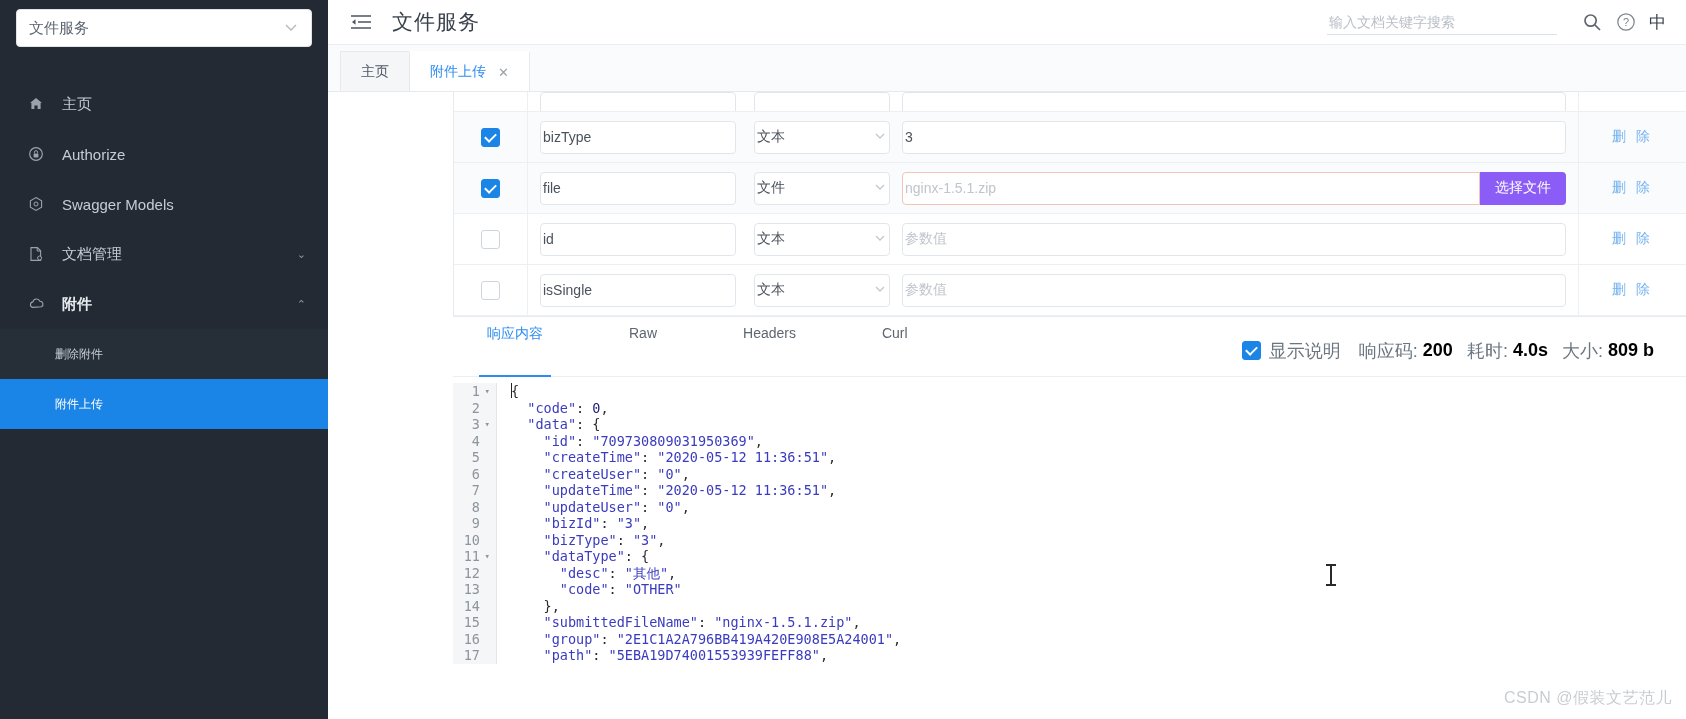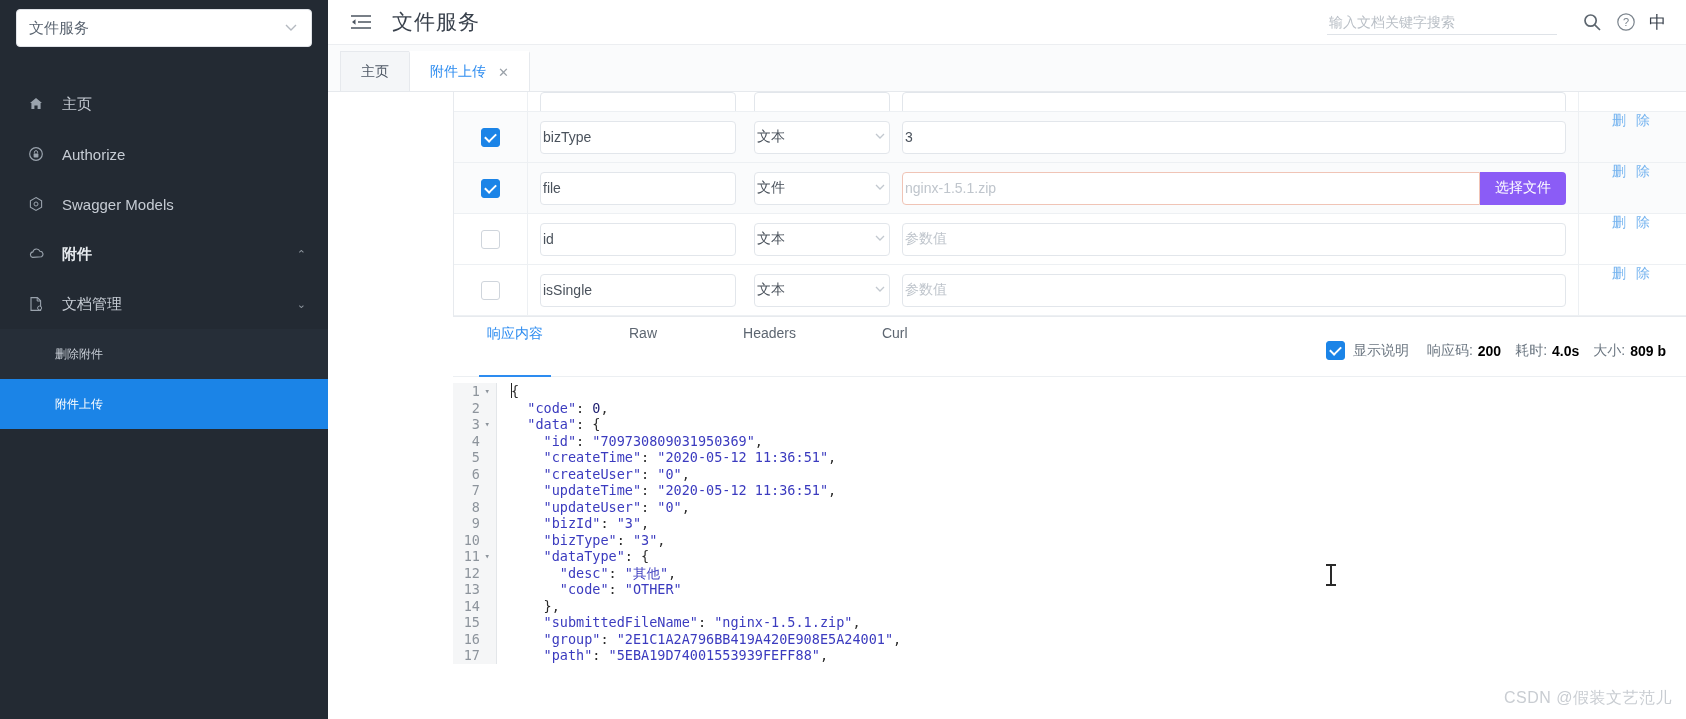--- a/index.html
+++ b/index.html
@@ -196,21 +196,21 @@
     width: 5px; height: 9px;
     border: solid #fff; border-width: 0 2px 2px 0;
     transform: rotate(45deg);
     margin-top: -2px;
   }
   .c-name { width: 220px; flex: 0 0 220px; padding: 0 12px; }
   .c-type { width: 148px; flex: 0 0 148px; padding: 0 6px; }
   .c-val  { flex: 1; padding: 0 12px 0 6px; min-width: 0; }
   .c-act  {
     width: 108px; flex: 0 0 108px;
-    display: flex; align-items: flex-start; justify-content: center;
+    display: flex; align-items: center; justify-content: center;
     border-left: 1px solid #edf0f3;
     align-self: stretch;
   }
   .fld {
     width: 100%; height: 33px;
     border: 1px solid #e2e6eb;
     border-radius: 4px;
     background: #fff;
     display: flex; align-items: center;
     padding: 0 2px;
@@ -256,22 +256,22 @@
   }
   .rtab.active { color: #2d8cf0; }
   .rtab.active:after {
     content: "";
     position: absolute; left: 14px; right: 14px; bottom: 0;
     height: 2px; background: #2d8cf0;
   }
   .rstatus {
     margin-left: auto;
     display: flex; align-items: center;
-    font-size: 14px; color: #5d6671;
-    padding-right: 6px;
+    font-size: 18px; color: #5d6671;
+    padding-right: 18px;
     white-space: nowrap;
   }
   .rstatus .cb { margin-right: 8px; }
   .rstatus .lbl { color: #6b7681; margin-right: 18px; }
   .rstatus .k { color: #6b7681; }
   .rstatus .v { color: #000000; font-weight: bold; margin: 0 14px 0 5px; }
 
   
   .codewrap {
     display: flex;
@@ -364,42 +364,42 @@
       </div>
 
       <div class="nav-item">
         <span class="ic">
           <svg width="16" height="16" viewBox="0 0 16 16">
               <path d="M8 1.6 L13.6 4.8 L13.6 11.2 L8 14.4 L2.4 11.2 L2.4 4.8 Z" fill="none" stroke="#9aa3ad" stroke-width="1.1"></path>
               <circle cx="8" cy="8" r="2" fill="none" stroke="#9aa3ad" stroke-width="1"></circle>
             </svg>
         </span>
         <span class="txt">Swagger Models</span>
-      </div>
-
-      <div class="nav-item bold">
-        <span class="ic">
-          <svg width="18" height="16" viewBox="0 0 18 16">
-              <path d="M4.6 11.4 a2.8 2.8 0 0 1 0.3 -5.5 a3.7 3.7 0 0 1 7 -0.6 a2.9 2.9 0 0 1 1.6 5.4 Z" fill="none" stroke="#9aa3ad" stroke-width="1.1"></path>
-            </svg>
-        </span>
-        <span class="txt">附件</span>
-        <span class="arr">⌃</span>
       </div>
 
       <div class="nav-item">
         <span class="ic">
           <svg width="16" height="16" viewBox="0 0 16 16">
               <path d="M3 1.6 H9.4 L12.6 4.8 V14.4 H3 Z" fill="none" stroke="#9aa3ad" stroke-width="1.1"></path>
               <path d="M9.2 1.8 V5 H12.4" fill="none" stroke="#9aa3ad" stroke-width="1"></path>
               <circle cx="11.6" cy="12" r="2" fill="#232a33" stroke="#9aa3ad" stroke-width="1"></circle>
             </svg>
         </span>
         <span class="txt">文档管理</span>
         <span class="arr">⌄</span>
+      </div>
+
+      <div class="nav-item bold">
+        <span class="ic">
+          <svg width="18" height="16" viewBox="0 0 18 16">
+              <path d="M4.6 11.4 a2.8 2.8 0 0 1 0.3 -5.5 a3.7 3.7 0 0 1 7 -0.6 a2.9 2.9 0 0 1 1.6 5.4 Z" fill="none" stroke="#9aa3ad" stroke-width="1.1"></path>
+            </svg>
+        </span>
+        <span class="txt">附件</span>
+        <span class="arr">⌃</span>
       </div>
 
       <div class="sub-item">
         <span>删除附件</span>
       </div>
       <div class="sub-item active">
         <span>附件上传</span>
       </div>
 
     </nav>

